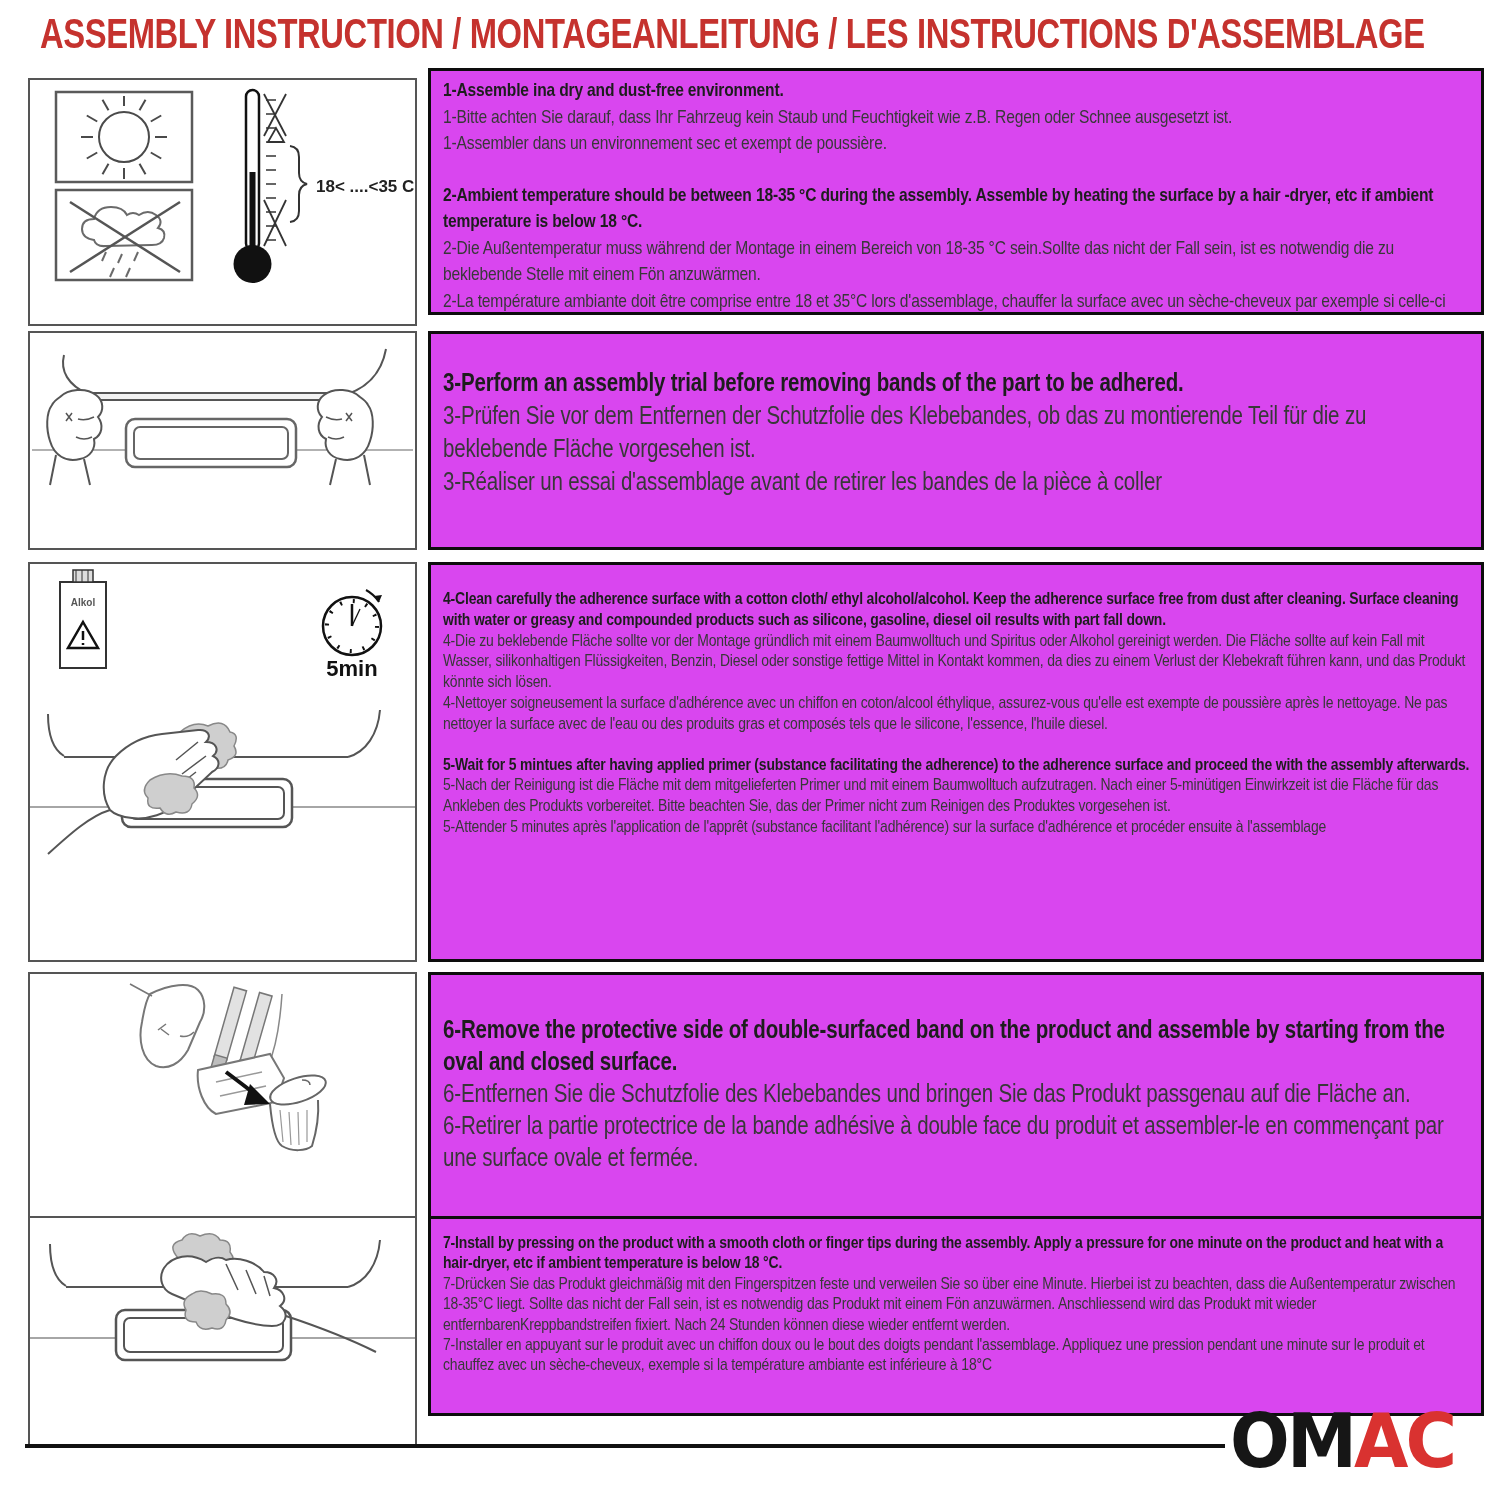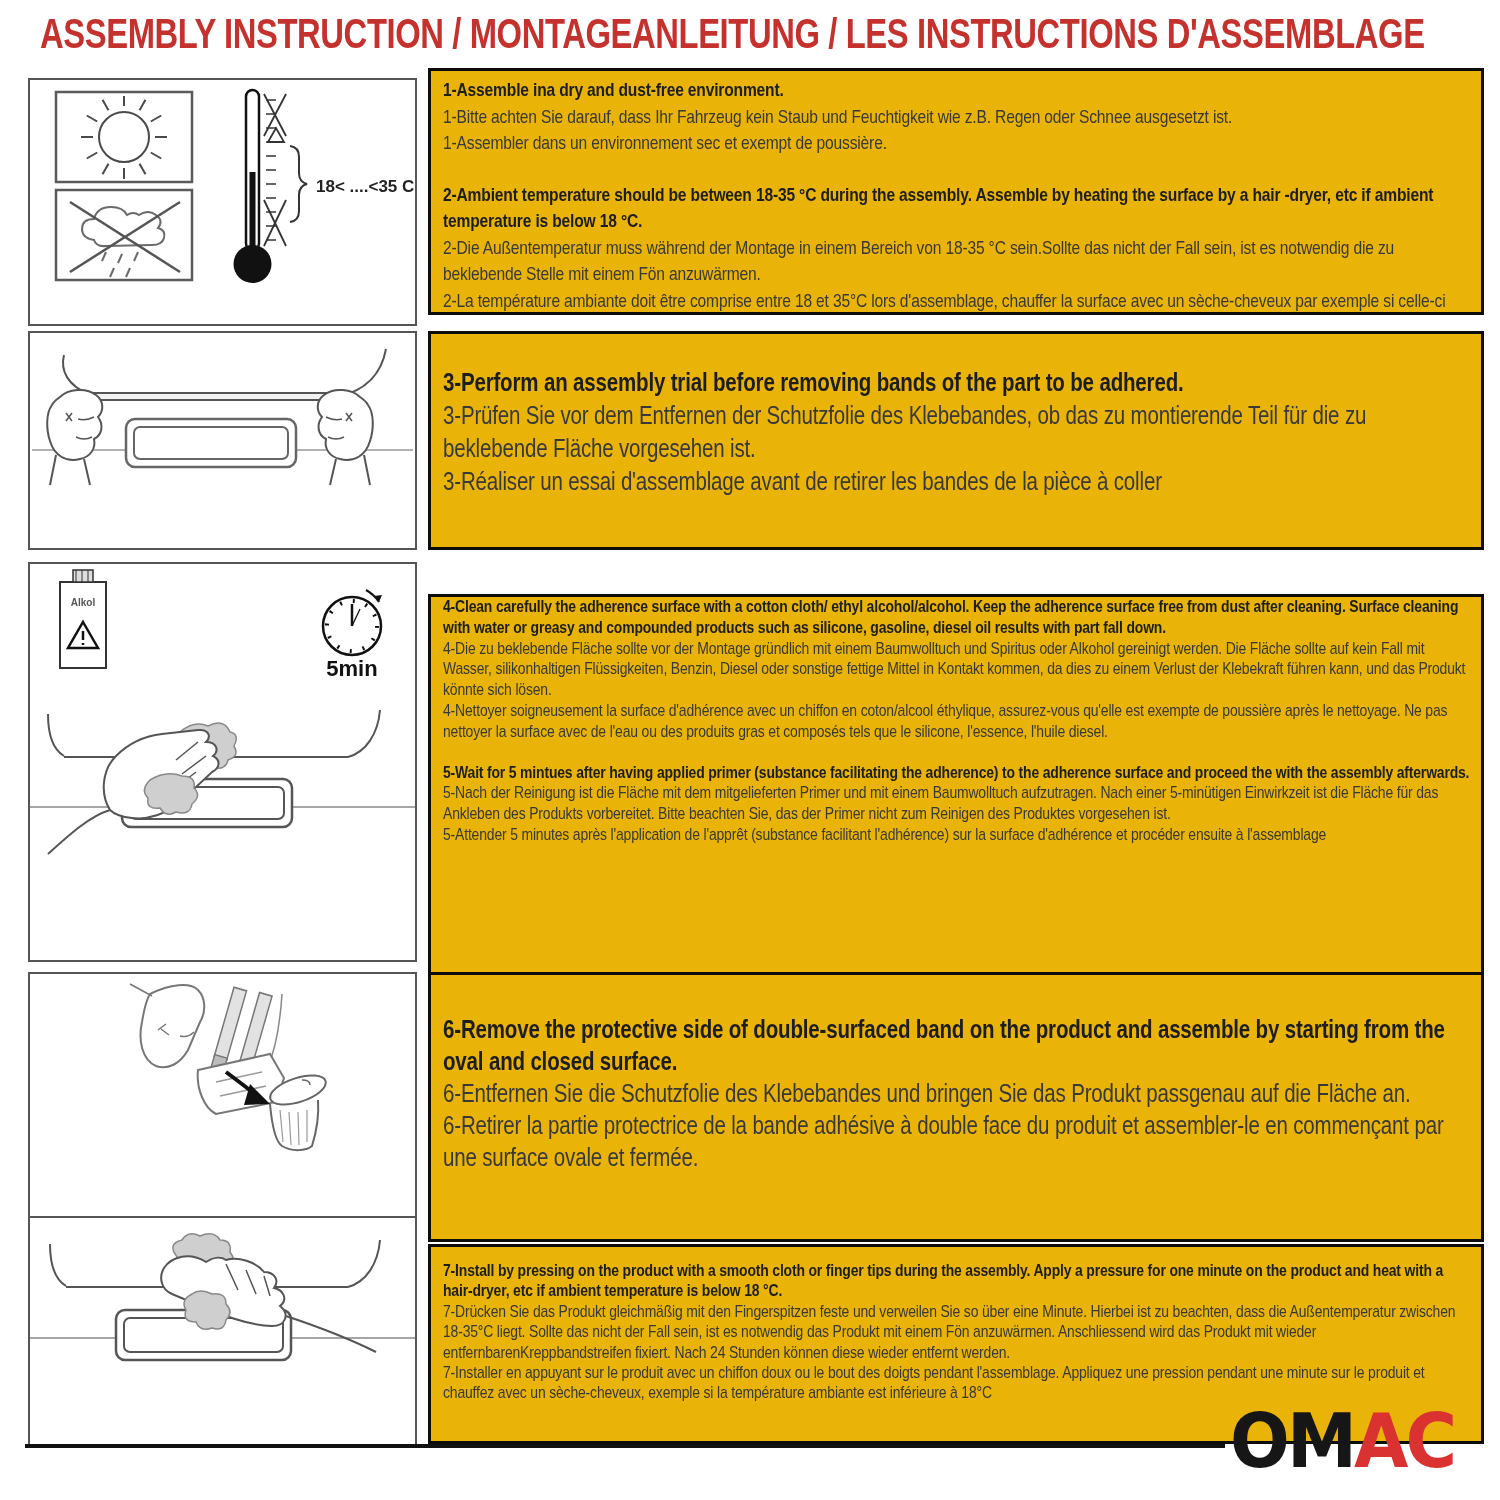--- a/index.html
+++ b/index.html
@@ -12,25 +12,25 @@
   .r1{top:68px;height:247px;}
   .r2{top:331px;height:219px;}
   .r3{top:562px;height:400px;}
   .r4{top:972px;height:270px;}
   .r5{top:1216px;height:230px;}
   .illu-box{position:absolute;left:28px;width:389px;height:100%;
        border:2px solid #555;background:#fff;box-sizing:border-box;}
   .r1 .illu-box{top:10px;height:248px;}
   .r5 .illu-box{height:230px;}
   .text-box{position:absolute;left:428px;width:1056px;height:100%;
-       border:3px solid #0d0d0d;background:#eab308;box-sizing:border-box;
+       border:3px solid #0d0d0d;background:#d946ef;box-sizing:border-box;
        padding:6px 12px;overflow:hidden;}
-  .r5 .text-box{height:200px;padding-top:14px;margin-top:28px;}
+  .r5 .text-box{height:200px;padding-top:14px;}
   .r2 .text-box{padding-top:32px;}
-  .r3 .text-box{padding-top:0;margin-top:32px;}
+  .r3 .text-box{padding-top:24px;}
   .r4 .text-box{padding-top:38px;}
   .condense{width:122%;transform:scaleX(0.82);transform-origin:0 0;letter-spacing:-0.2px;}
   .blk p{margin:0;}
   .t-md p{font-size:19px;line-height:26.5px;}
   .t-lg p{font-size:25px;line-height:33px;}
   .r4 .t-lg p{line-height:32px;}
   .t-sm p{font-size:17px;line-height:20.8px;}
   .r5 .t-sm p{line-height:20.4px;}
   .blk + .blk{margin-top:25px;}
   .r3 .blk + .blk{margin-top:20px;}

